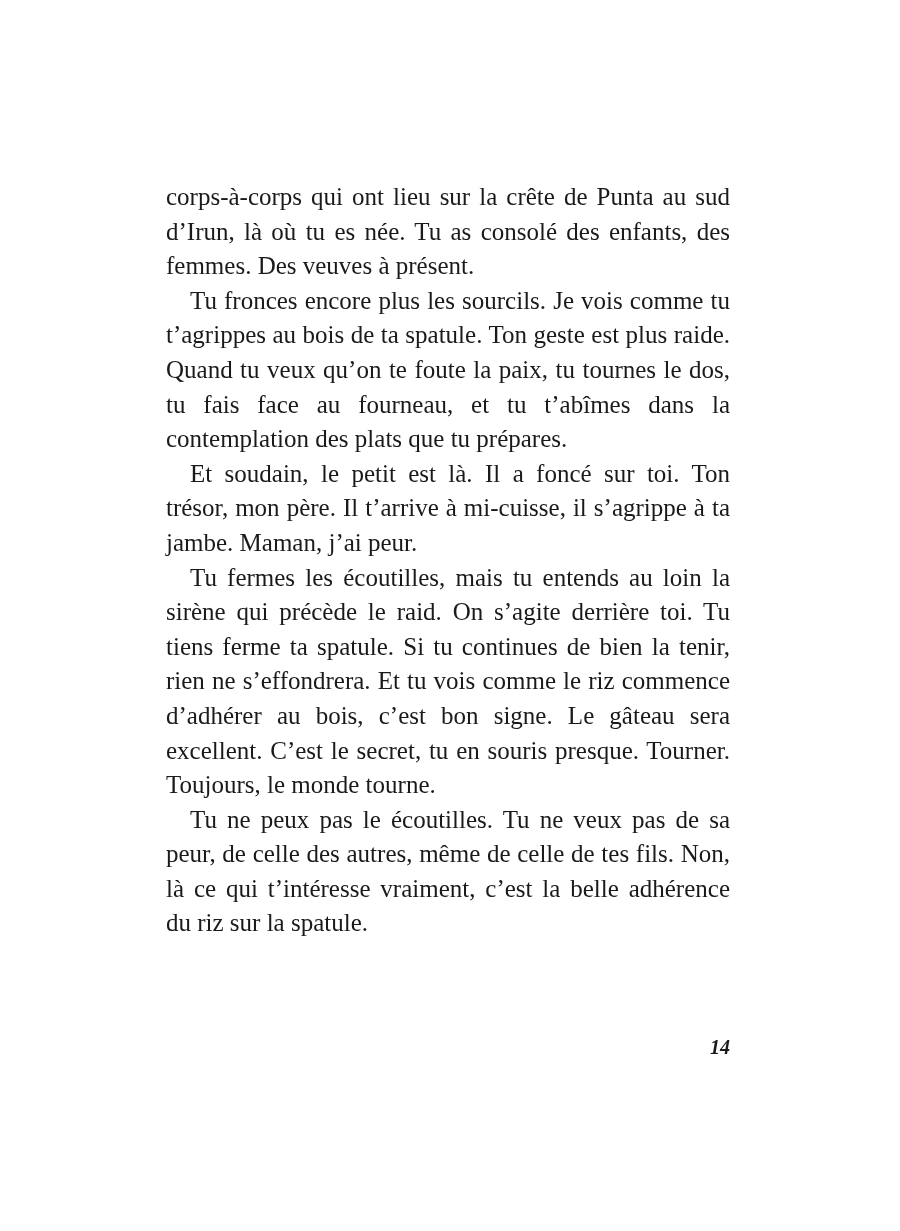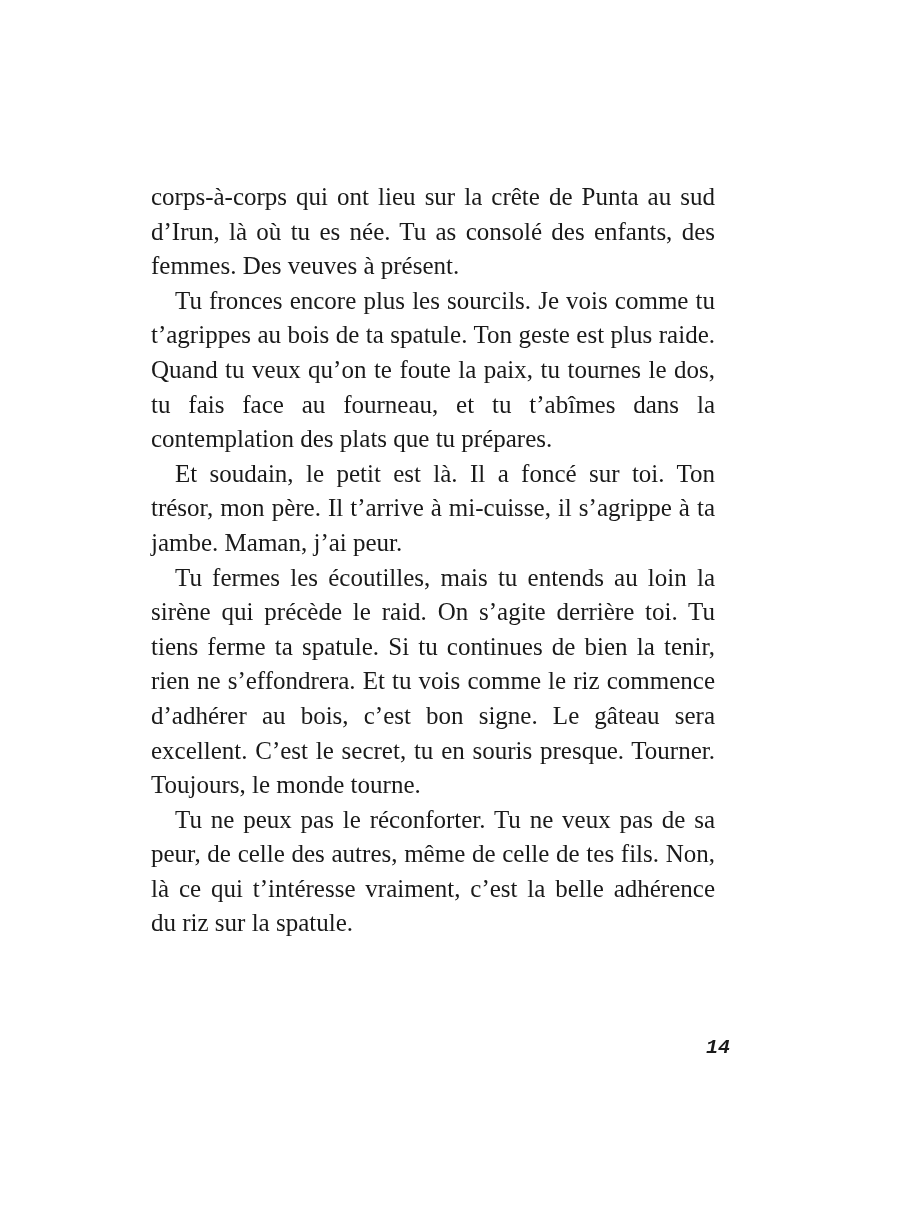--- a/index.html
+++ b/index.html
@@ -15,21 +15,21 @@
     }
     .page {
       position: absolute;
       left: 0; top: 0;
       width: 900px;
       height: 1231px;
       background: #ffffff;
     }
     .text-block {
       position: absolute;
-      left: 151px;
+      left: 166px;
       top: 180px;
       width: 564px;
       font-family: "Liberation Serif", "DejaVu Serif", serif;
       font-size: 25px;
       line-height: 34.6px;
       color: #1a1a1a;
       text-align: justify;
       hyphens: none;
     }
     .text-block p {
@@ -39,32 +39,32 @@
     }
     .text-block p.first {
       text-indent: 0;
     }
     .page-number {
       position: absolute;
       left: 690px;
       top: 1036px;
       width: 40px;
       text-align: right;
-      font-family: Liberation Mono, monospace;
+      font-family: Liberation Serif, serif;
       font-size: 20px;
       font-weight: bold;
       font-style: italic;
       color: #1a1a1a;
     }
   </style>
 </head>
 <body>
 
 <div class="page">
   <div class="text-block">
     <p class="first">corps-à-corps qui ont lieu sur la crête de Punta au sud d’Irun, là où tu es née. Tu as consolé des enfants, des femmes. Des veuves à présent.</p>
     <p>Tu fronces encore plus les sourcils. Je vois comme tu t’agrippes au bois de ta spatule. Ton geste est plus raide. Quand tu veux qu’on te foute la paix, tu tournes le dos, tu fais face au fourneau, et tu t’abîmes dans la contemplation des plats que tu prépares.</p>
     <p>Et soudain, le petit est là. Il a foncé sur toi. Ton trésor, mon père. Il t’arrive à mi-cuisse, il s’agrippe à ta jambe. Maman, j’ai peur.</p>
     <p>Tu fermes les écoutilles, mais tu entends au loin la sirène qui précède le raid. On s’agite derrière toi. Tu tiens ferme ta spatule. Si tu continues de bien la tenir, rien ne s’effondrera. Et tu vois comme le riz commence d’adhérer au bois, c’est bon signe. Le gâteau sera excellent. C’est le secret, tu en souris presque. Tourner. Toujours, le monde tourne.</p>
-    <p>Tu ne peux pas le réconforter. Tu ne veux pas de sa peur, de celle des autres, même de celle de tes fils. Non, là ce qui t’intéresse vraiment, c’est la belle adhérence du riz sur la spatule.</p>
+    <p>Tu ne peux pas le écoutilles. Tu ne veux pas de sa peur, de celle des autres, même de celle de tes fils. Non, là ce qui t’intéresse vraiment, c’est la belle adhérence du riz sur la spatule.</p>
   </div>
   <div class="page-number">14</div>
 </div>
 
 </body></html>

